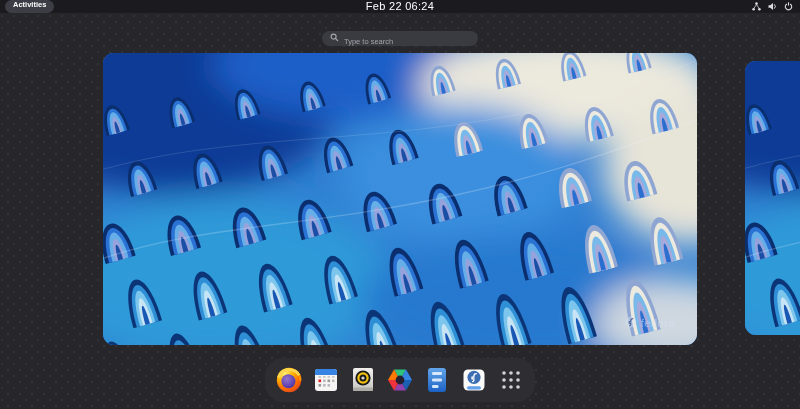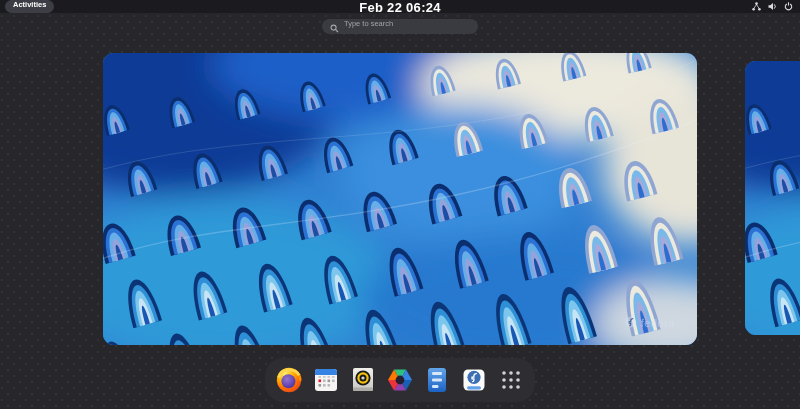--- a/index.html
+++ b/index.html
@@ -12,30 +12,30 @@
       radial-gradient(rgba(255,255,255,.05) 1px, transparent 1.4px);
     background-size:12px 12px,12px 12px;
     background-position:2px 16px,8px 22px;}
 
   
   .topbar{position:absolute;top:0;left:0;right:0;height:13px;background:#1b1b1f;
           display:flex;z-index:5;}
   .activities{margin-left:5px;background:#3d3d45;border-radius:7px;
           padding:1px 8px 2px 8px;font-size:7.5px;font-weight:700;color:#ffffff;
           line-height:1;cursor:pointer;}
-  .clock{position:absolute;left:50%;transform:translateX(-50%);font-size:13px;
-         font-weight:700;color:#ffffff;letter-spacing:.3px;cursor:pointer;}
+  .clock{position:absolute;left:50%;transform:translateX(-50%);font-size:11px;
+         font-weight:400;color:#ffffff;letter-spacing:.3px;cursor:pointer;}
   .sysicons{position:absolute;right:7px;top:0;height:13px;display:flex;
             align-items:center;gap:7px;cursor:pointer;}
   .sysicons svg{display:block;}
 
   
-  .search{position:absolute;top:19px;left:50%;transform:translateX(-50%);
+  .search{position:absolute;top:31px;left:50%;transform:translateX(-50%);
           width:156px;height:15px;background:#3a3a41;border-radius:8px;
-          display:flex;align-items:flex-start;padding:0 8px;gap:5px;box-sizing:border-box;}
+          display:flex;align-items:flex-end;padding:0 8px;gap:5px;box-sizing:border-box;}
   .search input{flex:1;background:transparent;border:none;outline:none;
           color:#cfcfd4;font-size:7.5px;font-family:"Liberation Sans",sans-serif;padding:0;}
   .search input::placeholder{color:#a2a2a9;}
 
   
   .ws{position:absolute;border-radius:11px;overflow:hidden;background:#1a4a9a;cursor:pointer;}
   .ws-main{left:103px;top:53px;width:594px;height:292px;}
   .ws-next{left:745px;top:61px;width:594px;height:274px;}
   .ws svg.wpview{position:absolute;inset:0;width:100%;height:100%;}
 

